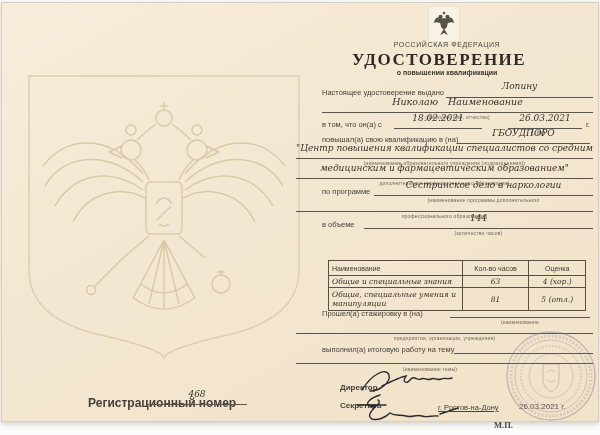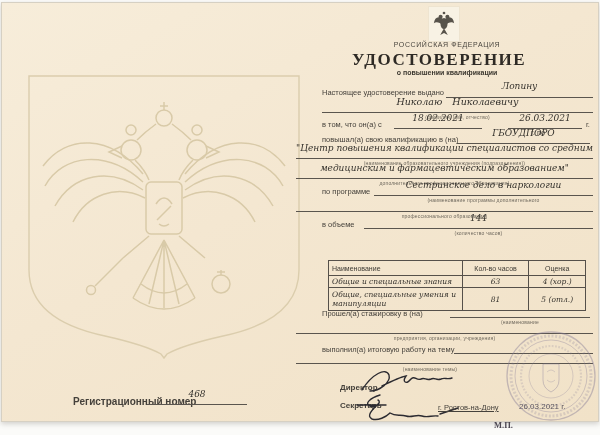--- a/index.html
+++ b/index.html
@@ -73,21 +73,21 @@
   #fw-cap{left:330px;top:366px;width:200px;}
   
   #dir-label{left:340px;top:383px;font-size:8px;}
   #dir-sign{left:358px;top:366px;}
   #mp{left:494px;top:388px;font-size:8.5px;font-family:"Liberation Serif",serif;color:#4c4752;margin-top:32px;}
   #sec-label{left:340px;top:401px;font-size:8px;}
   #sec-sign{left:352px;top:392px;}
   #city{left:438px;top:403px;font-size:7.5px;text-decoration:underline;}
   #date{left:519px;top:402px;font-size:8px;color:#57525c;}
   
-  #reg-label{left:49px;top:396px;font-size:10px;padding-left:24px;}
+  #reg-label{left:64px;top:396px;font-size:12px;padding-left:24px;}
   #reg-fill{left:147px;top:389px;width:100px;height:15px;}
   
   #shield{left:25px;top:72px;}
   
   #stamp{left:505px;top:330px;opacity:.85;}
   .fill .val, .fill.val{display:block;}
 </style>
 </head>
 <body>
 
@@ -147,21 +147,21 @@
         <path d="M13 21 L8.5 29 L13 26.5 L17.5 29 Z"></path>
       </g>
     </svg>
   </div>
   <div class="abs" id="country">РОССИЙСКАЯ ФЕДЕРАЦИЯ</div>
   <div class="abs" id="title">УДОСТОВЕРЕНИЕ</div>
   <div class="abs" id="subtitle">о повышении квалификации</div>
 
   <div class="abs lbl" id="issued-label">Настоящее удостоверение выдано</div>
   <div class="abs fill val" id="issued-fill">Лопину</div>
-  <div class="abs fill val" id="name-fill">Николаю Николаевичу</div>
+  <div class="abs fill val" id="name-fill">Николаю Наименование</div>
   <div class="abs cap" id="name-cap">(фамилия, имя, отчество)</div>
 
   <div class="abs lbl" id="period-prefix">в том, что он(а) с</div>
   <div class="abs fill val" id="period-from">18.02.2021</div>
   <div class="abs lbl" id="period-mid">г. по</div>
   <div class="abs fill val" id="period-to">26.03.2021</div>
   <div class="abs lbl" id="period-suffix">г.</div>
 
   <div class="abs lbl" id="qual-label">повышал(а) свою квалификацию в (на)</div>
   <div class="abs fill val" id="qual-fill">ГБОУДПОРО</div>

